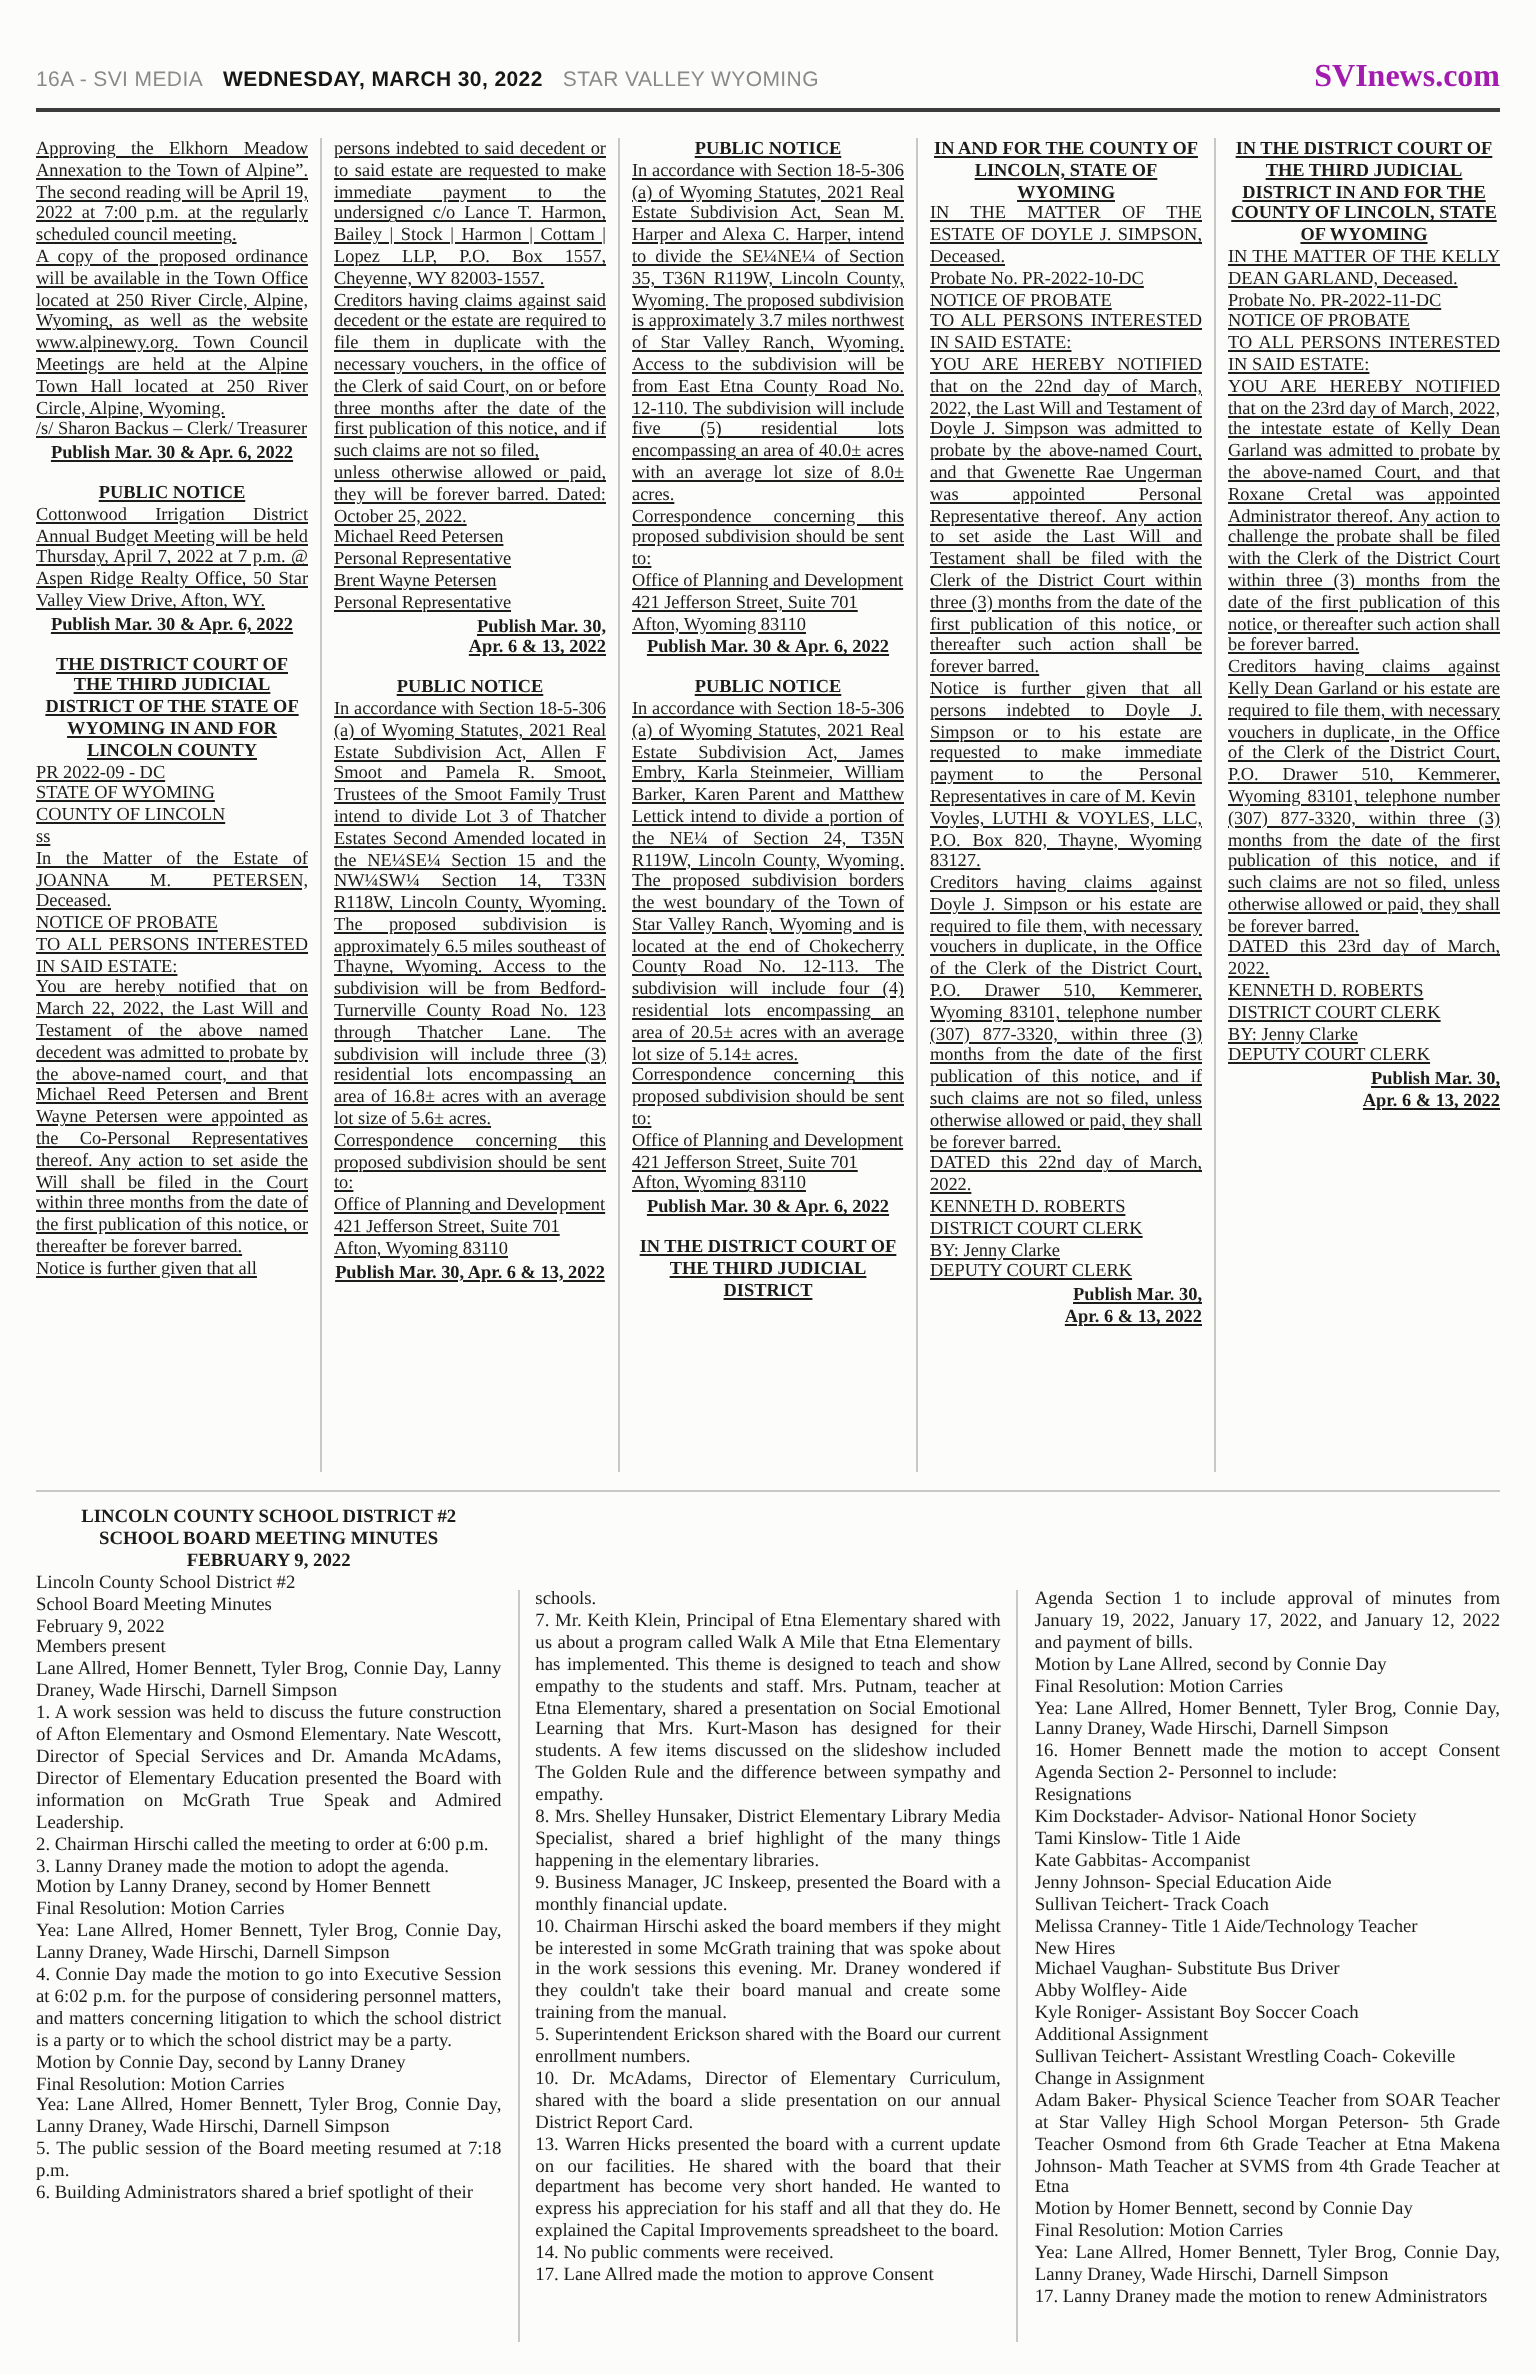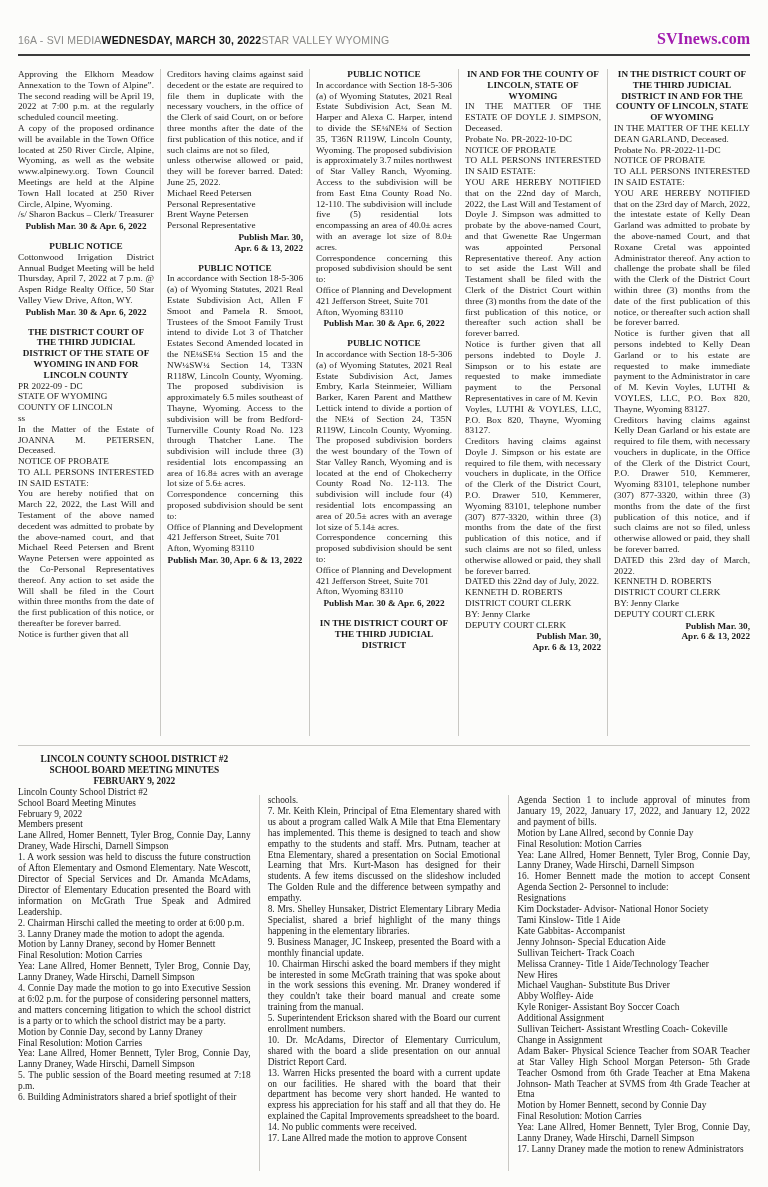--- a/index.html
+++ b/index.html
@@ -5,35 +5,35 @@
   * { box-sizing: border-box; }
   html, body { margin: 0; padding: 0; background: #e9e8e5; }
   .page {
     width: 768px; height: 1187px; margin: 0 auto;
     background: #fcfcfa; color: #1c1c1c;
     font-family: "Liberation Serif", serif;
     padding: 0 18px; overflow: hidden;
   }
   
   .masthead {
-    display: flex; align-items: baseline; gap: 0;
+    display: flex; align-items: baseline; gap: 10px;
     padding: 30px 0 6px; border-bottom: 2px solid #3c3c3c;
     font-family: "Liberation Sans", sans-serif;
   }
   .mh-muted { color: #8a8a88; font-size: 10.5px; letter-spacing: .2px; }
   .mh-date  { color: #171717; font-weight: bold; font-size: 10.5px; letter-spacing: .2px; }
   .mh-site  { margin-left: auto; font-family: "Liberation Serif", serif;
               font-weight: bold; font-size: 16px; color: #a21caf; }
   
   .notices {
     display: flex; padding-top: 13px; height: 680px; overflow: hidden;
   }
   .notices .col {
     flex: 1 1 0; min-width: 0; padding: 0 6px;
-    font-size: 9.2px; line-height: 10.8px; text-align: justify;
+    font-size: 9.2px; line-height: 10.8px; text-align: justify; text-decoration: underline;
   }
   .notices .col:first-child { padding-left: 0; }
   .notices .col:last-child  { padding-right: 0; }
   .notices .col + .col { border-left: 1px solid #c9c8c3; }
   p { margin: 0; }
   p.h { text-align: center; font-weight: bold; margin-top: 9px; }
   .col > p.h:first-child { margin-top: 0; }
   p.pub-c { text-align: center; font-weight: bold; margin: 1px 0 2px; }
   p.pub-r { text-align: right;  font-weight: bold; white-space: pre-line; margin: 1px 0 2px; }
   
@@ -76,22 +76,23 @@
         <p class="p">STATE OF WYOMING</p>
         <p class="p">COUNTY OF LINCOLN</p>
         <p class="p">ss</p>
         <p class="p">In the Matter of the Estate of JOANNA M. PETERSEN, Deceased.</p>
         <p class="p">NOTICE OF PROBATE</p>
         <p class="p">TO ALL PERSONS INTERESTED IN SAID ESTATE:</p>
         <p class="p">You are hereby notified that on March 22, 2022, the Last Will and Testament of the above named decedent was admitted to probate by the above-named court, and that Michael Reed Petersen and Brent Wayne Petersen were appointed as the Co-Personal Representatives thereof. Any action to set aside the Will shall be filed in the Court within three months from the date of the first publication of this notice, or thereafter be forever barred.</p>
         <p class="p">Notice is further given that all</p>
       </div>
       <div class="col">
+        <p class="p">persons indebted to said decedent or to said estate are requested to make immediate payment to the undersigned c/o Lance T. Harmon, Bailey | Stock | Harmon | Cottam | Lopez LLP, P.O. Box 1557, Cheyenne, WY 82003-1557.</p>
         <p class="p">Creditors having claims against said decedent or the estate are required to file them in duplicate with the necessary vouchers, in the office of the Clerk of said Court, on or before three months after the date of the first publication of this notice, and if such claims are not so filed,</p>
-        <p class="p">unless otherwise allowed or paid, they will be forever barred. Dated: June 25, 2022.</p>
+        <p class="p">unless otherwise allowed or paid, they will be forever barred. Dated: October 25, 2022.</p>
         <p class="p">Michael Reed Petersen</p>
         <p class="p">Personal Representative</p>
         <p class="p">Brent Wayne Petersen</p>
         <p class="p">Personal Representative</p>
         <p class="pub-r">Publish Mar. 30,
 Apr. 6 &amp; 13, 2022</p>
         <p class="h">PUBLIC NOTICE</p>
         <p class="p">In accordance with Section 18-5-306 (a) of Wyoming Statutes, 2021 Real Estate Subdivision Act, Allen F Smoot and Pamela R. Smoot, Trustees of the Smoot Family Trust intend to divide Lot 3 of Thatcher Estates Second Amended located in the NE¼SE¼ Section 15 and the NW¼SW¼ Section 14, T33N R118W, Lincoln County, Wyoming. The proposed subdivision is approximately 6.5 miles southeast of Thayne, Wyoming. Access to the subdivision will be from Bedford-Turnerville County Road No. 123 through Thatcher Lane. The subdivision will include three (3) residential lots encompassing an area of 16.8± acres with an average lot size of 5.6± acres.</p>
         <p class="p">Correspondence concerning this proposed subdivision should be sent to:</p>
         <p class="p">Office of Planning and Development</p>
@@ -119,36 +120,35 @@
       <div class="col">
         <p class="h">IN AND FOR THE COUNTY OF LINCOLN, STATE OF WYOMING</p>
         <p class="p">IN THE MATTER OF THE ESTATE OF DOYLE J. SIMPSON, Deceased.</p>
         <p class="p">Probate No. PR-2022-10-DC</p>
         <p class="p">NOTICE OF PROBATE</p>
         <p class="p">TO ALL PERSONS INTERESTED IN SAID ESTATE:</p>
         <p class="p">YOU ARE HEREBY NOTIFIED that on the 22nd day of March, 2022, the Last Will and Testament of Doyle J. Simpson was admitted to probate by the above-named Court, and that Gwenette Rae Ungerman was appointed Personal Representative thereof. Any action to set aside the Last Will and Testament shall be filed with the Clerk of the District Court within three (3) months from the date of the first publication of this notice, or thereafter such action shall be forever barred.</p>
         <p class="p">Notice is further given that all persons indebted to Doyle J. Simpson or to his estate are requested to make immediate payment to the Personal Representatives in care of M. Kevin</p>
         <p class="p">Voyles, LUTHI &amp; VOYLES, LLC, P.O. Box 820, Thayne, Wyoming 83127.</p>
         <p class="p">Creditors having claims against Doyle J. Simpson or his estate are required to file them, with necessary vouchers in duplicate, in the Office of the Clerk of the District Court, P.O. Drawer 510, Kemmerer, Wyoming 83101, telephone number (307) 877-3320, within three (3) months from the date of the first publication of this notice, and if such claims are not so filed, unless otherwise allowed or paid, they shall be forever barred.</p>
-        <p class="p">DATED this 22nd day of July, 2022.</p>
+        <p class="p">DATED this 22nd day of March, 2022.</p>
         <p class="p">KENNETH D. ROBERTS</p>
         <p class="p">DISTRICT COURT CLERK</p>
         <p class="p">BY: Jenny Clarke</p>
         <p class="p">DEPUTY COURT CLERK</p>
         <p class="pub-r">Publish Mar. 30,
 Apr. 6 &amp; 13, 2022</p>
       </div>
       <div class="col">
         <p class="h">IN THE DISTRICT COURT OF THE THIRD JUDICIAL DISTRICT IN AND FOR THE COUNTY OF LINCOLN, STATE OF WYOMING</p>
         <p class="p">IN THE MATTER OF THE KELLY DEAN GARLAND, Deceased.</p>
         <p class="p">Probate No. PR-2022-11-DC</p>
         <p class="p">NOTICE OF PROBATE</p>
         <p class="p">TO ALL PERSONS INTERESTED IN SAID ESTATE:</p>
         <p class="p">YOU ARE HEREBY NOTIFIED that on the 23rd day of March, 2022, the intestate estate of Kelly Dean Garland was admitted to probate by the above-named Court, and that Roxane Cretal was appointed Administrator thereof.  Any action to challenge the probate shall be filed with the Clerk of the District Court within three (3) months from the date of the first publication of this notice, or thereafter such action shall be forever barred.</p>
-        <p class="p">Notice is further given that all persons indebted to Kelly Dean Garland or to his estate are requested to make immediate payment to the Administrator in care of M. Kevin Voyles, LUTHI &amp; VOYLES, LLC, P.O. Box 820, Thayne, Wyoming 83127.</p>
         <p class="p">Creditors having claims against Kelly Dean Garland or his estate are required to file them, with necessary vouchers in duplicate, in the Office of the Clerk of the District Court, P.O. Drawer 510, Kemmerer, Wyoming 83101, telephone number (307) 877-3320, within three (3) months from the date of the first publication of this notice, and if such claims are not so filed, unless otherwise allowed or paid, they shall be forever barred.</p>
         <p class="p">DATED this 23rd day of March, 2022.</p>
         <p class="p">KENNETH D. ROBERTS</p>
         <p class="p">DISTRICT COURT CLERK</p>
         <p class="p">BY: Jenny Clarke</p>
         <p class="p">DEPUTY COURT CLERK</p>
         <p class="pub-r">Publish Mar. 30,
 Apr. 6 &amp; 13, 2022</p>
       </div>
     </main>

